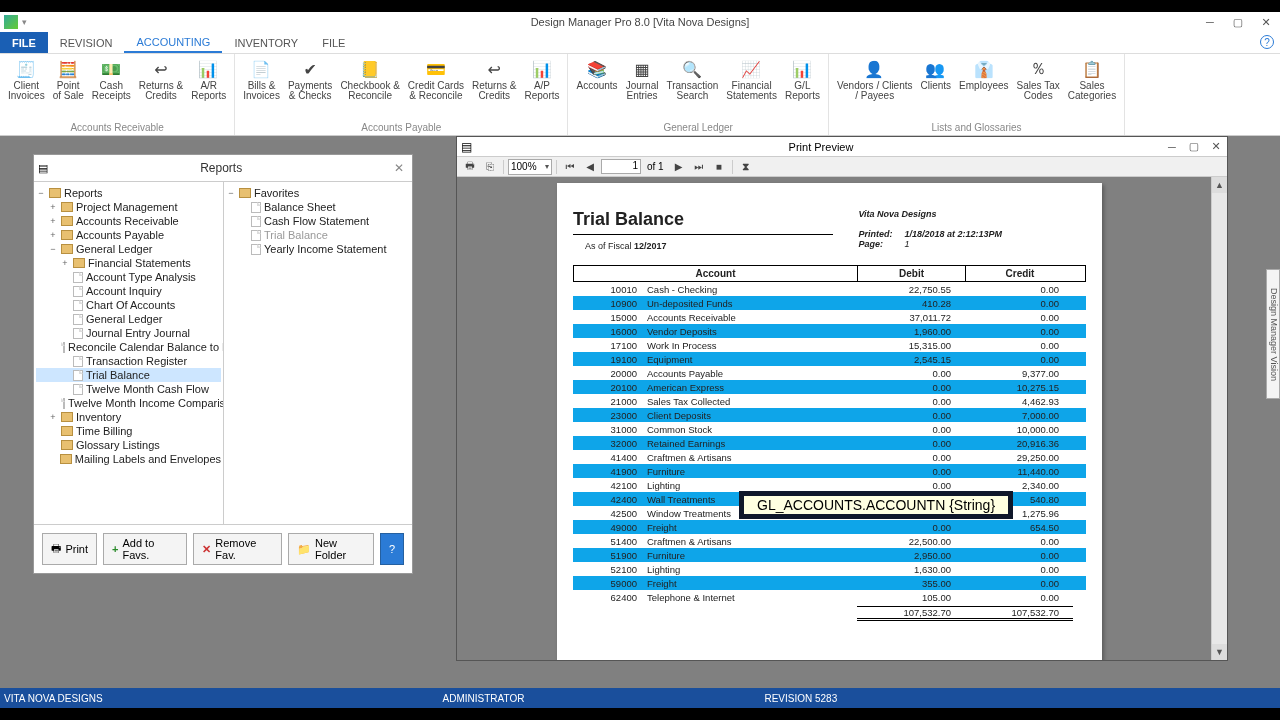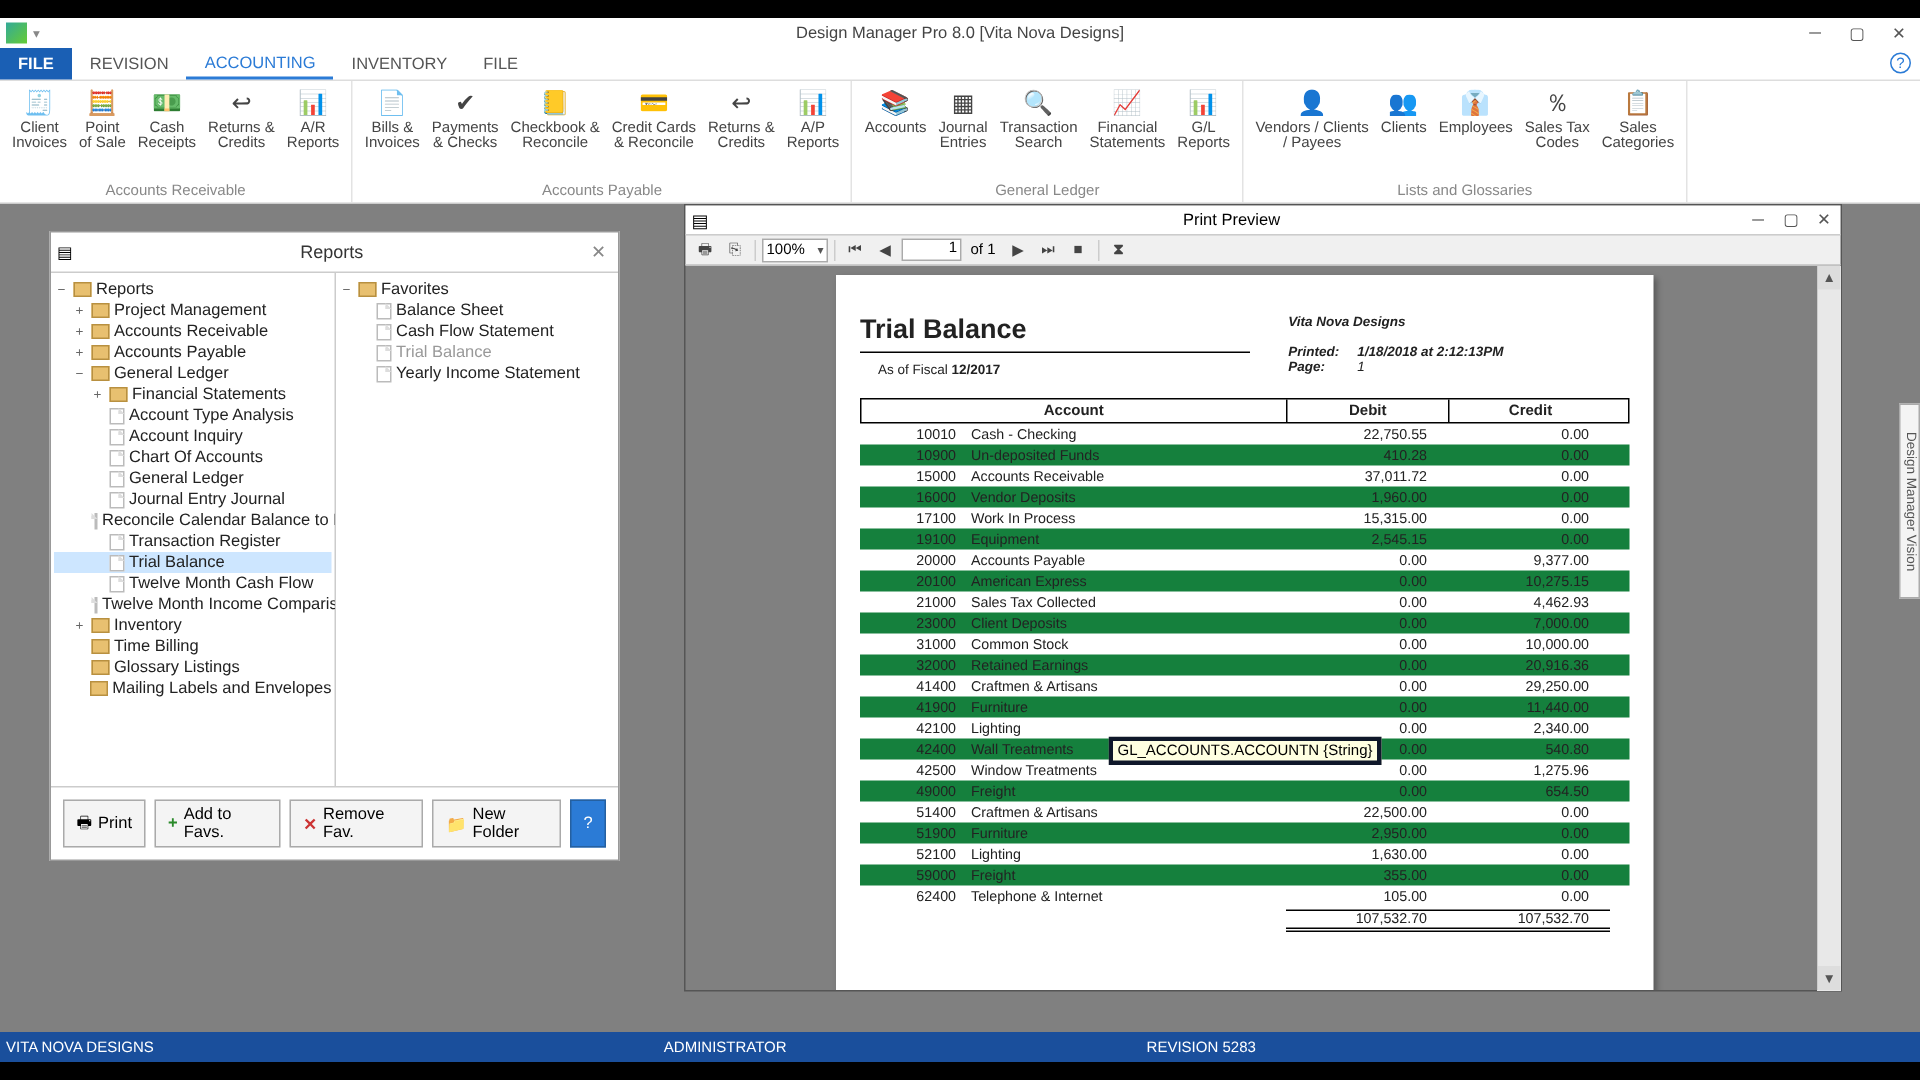--- a/index.html
+++ b/index.html
@@ -67,29 +67,29 @@
 .page .meta .co { font-style: italic; font-weight: bold; margin-bottom: 10px; }
 .page .meta .row { display: flex; font-style: italic; }
 .page .meta .k { width: 46px; font-weight: bold; }
 .tblwrap { margin-top: 14px; }
 .thdr { display: flex; border: 1.5px solid #000; font-weight: bold; font-size: 10px; }
 .thdr div { padding: 2px 4px; }
 .c-acct { width: 284px; text-align: center; border-right: 1px solid #000; }
 .c-deb { width: 108px; text-align: center; border-right: 1px solid #000; }
 .c-cred { width: 108px; text-align: center; }
 .trow { display: flex; font-size: 9.5px; height: 14px; align-items: center; }
-.trow.e { background: #15803d; }
+.trow.e { background: #0ea5e9; }
 .trow .num { width: 74px; text-align: right; padding-right: 10px; }
 .trow .name { width: 210px; }
 .trow .deb { width: 108px; text-align: right; padding-right: 14px; }
 .trow .cred { width: 108px; text-align: right; padding-right: 14px; }
 .ttot { display: flex; font-size: 9.5px; margin-top: 2px; }
 .ttot .sp { width: 284px; }
 .ttot .v { width: 108px; text-align: right; padding-right: 14px; border-top: 1px solid #000; border-bottom: 3px double #000; font-weight: normal; }
-.tooltip { position: absolute; left: 739px; top: 355px; background: #ffffe1; border: 3px solid #0f172a; font-size: 10px; padding: 1px 3px; z-index: 50; }
+.tooltip { position: absolute; left: 739px; top: 355px; background: #ffffe1; border: 5px solid #0f172a; font-size: 14px; padding: 1px 13px; z-index: 50; }
 .preview .vscroll { position: absolute; right: 0; top: 40px; bottom: 0; width: 16px; background: #e8e8e8; border-left: 1px solid #ccc; }
 .preview .vscroll .up, .preview .vscroll .dn { height: 16px; display: flex; align-items: center; justify-content: center; font-size: 9px; color: #555; background: #ddd; }
 .preview .vscroll .dn { position: absolute; bottom: 0; width: 100%; }
 
 .statusbar { height: 20px; background: #1a4f9c; color: #fff; display: flex; align-items: center; font-size: 10px; padding: 0 4px; }
 .statusbar .seg { margin-right: 220px; }
 
 .sidetab { position: absolute; right: 0; top: 133px; width: 14px; height: 130px; background: #f4f4f4; border: 1px solid #aaa; font-size: 9px; writing-mode: vertical-rl; text-align: center; padding: 4px 0; color: #555; }
 </style>
 </head>

